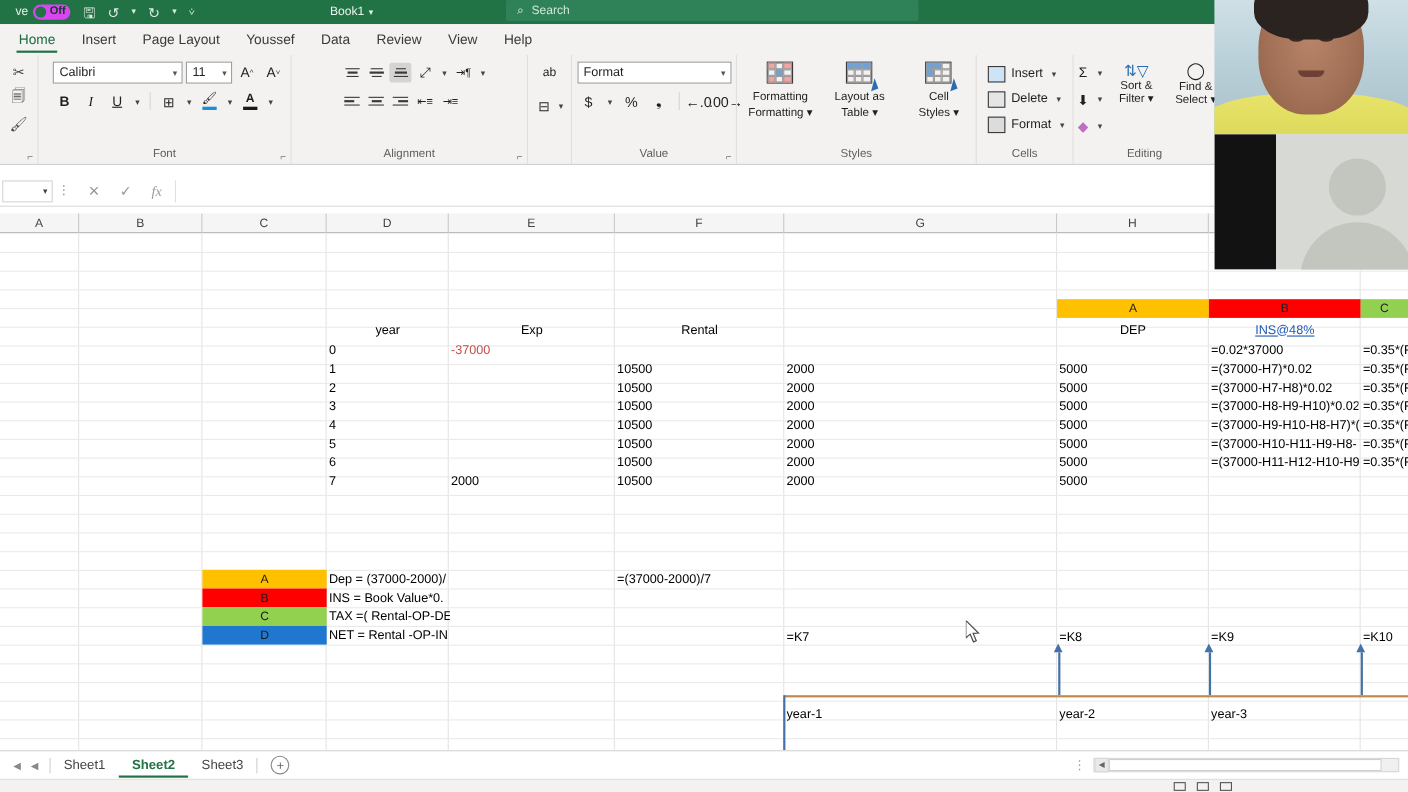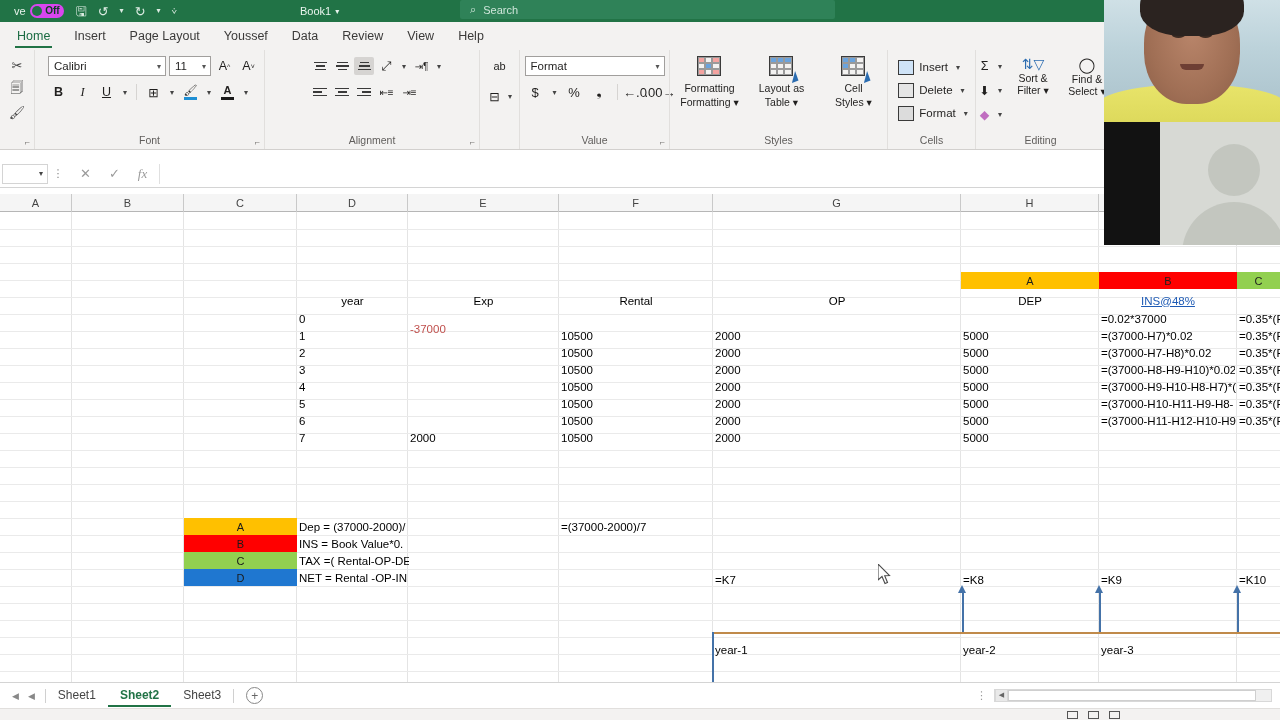--- a/index.html
+++ b/index.html
@@ -720,28 +720,27 @@
       <div class="hline" style="top:442px;"></div>
       <div class="hline" style="top:459px;"></div>
 
       <div class="colorbar" style="left:961px;width:138px;top:60px;background:#ffc000;">A</div>
       <div class="colorbar" style="left:1099px;width:138px;top:60px;background:#ff0000;">B</div>
       <div class="colorbar" style="left:1237px;width:43px;top:60px;background:#92d050;">C</div>
 
       <div class="cell c" style="left:297px;width:111px;top:80px;">year</div>
       <div class="cell c" style="left:408px;width:151px;top:80px;">Exp</div>
       <div class="cell c" style="left:559px;width:154px;top:80px;">Rental</div>
-      <div class="cell c" style="left:713px;width:248px;top:80px;">OP</div>
       <div class="cell c" style="left:961px;width:138px;top:80px;">DEP</div>
       <div class="cell c" style="left:1099px;width:138px;top:80px;">
         <span class="ins-link">INS@48%</span>
       </div>
 
       <div class="cell" style="left:299px;width:105px;top:98px;">0</div>
-      <div class="cell neg" style="left:410px;width:145px;top:108px;">-37000</div>
+      <div class="cell neg" style="left:410px;width:145px;top:98px;">-37000</div>
       <div class="cell" style="left:561px;width:148px;top:98px;"></div>
       <div class="cell" style="left:715px;width:242px;top:98px;"></div>
       <div class="cell" style="left:963px;width:132px;top:98px;"></div>
       <div class="cell" style="left:1101px;width:134px;top:98px;">=0.02*37000</div>
       <div class="cell" style="left:1239px;width:41px;top:98px;">=0.35*(F</div>
 
       <div class="cell" style="left:299px;width:105px;top:115px;">1</div>
       <div class="cell" style="left:410px;width:145px;top:115px;"></div>
       <div class="cell" style="left:561px;width:148px;top:115px;">10500</div>
       <div class="cell" style="left:715px;width:242px;top:115px;">2000</div>

